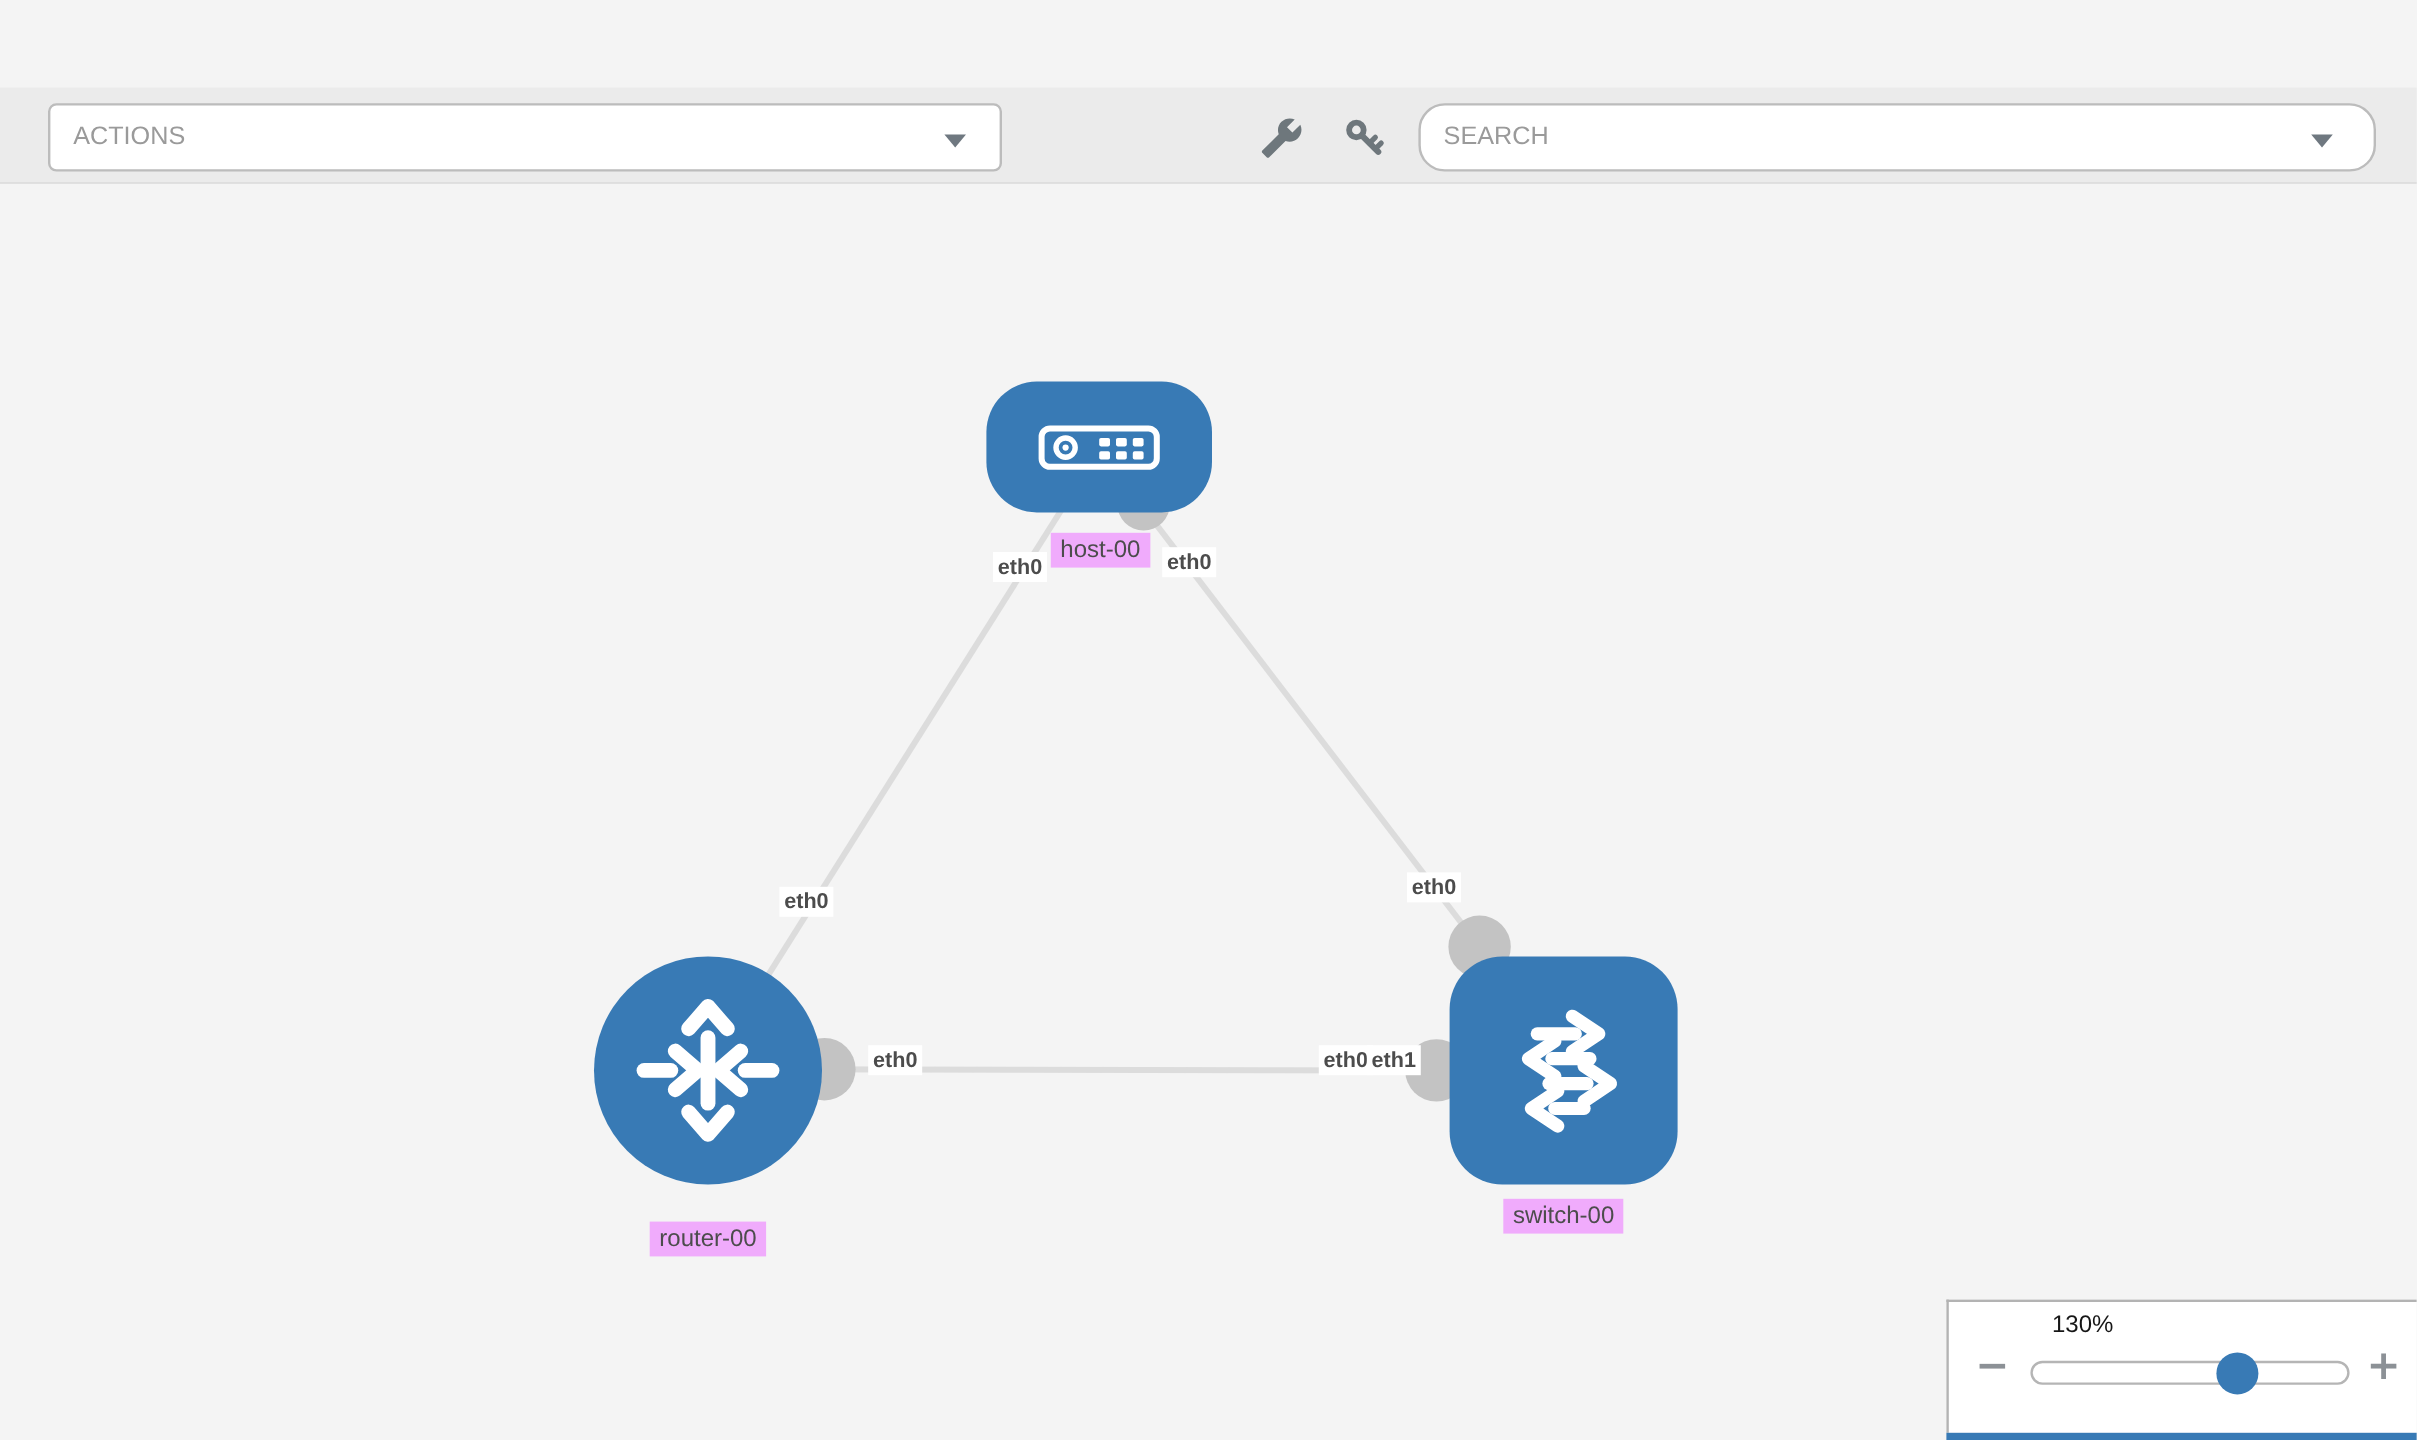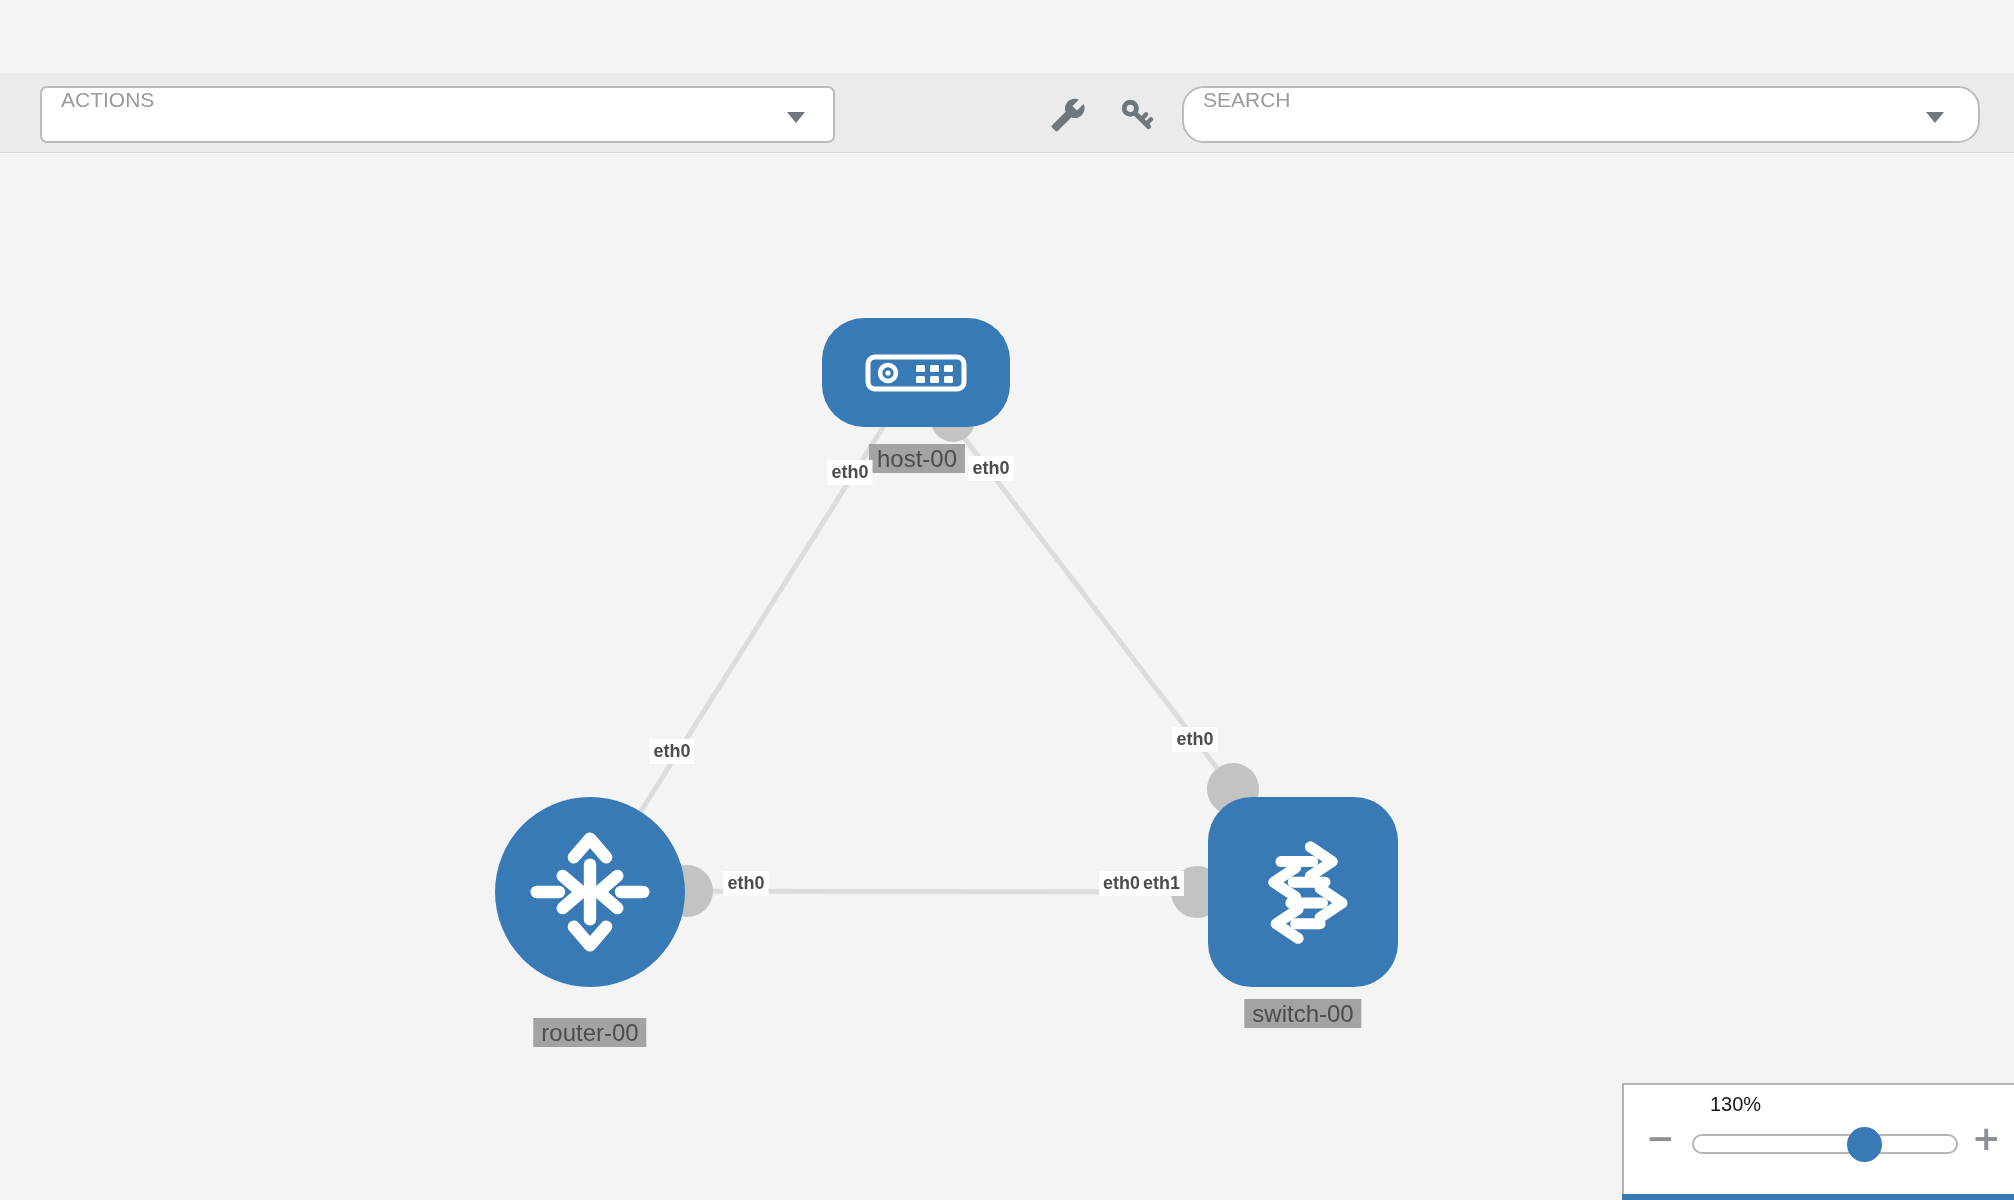--- a/index.html
+++ b/index.html
@@ -14,21 +14,21 @@
                 color:#545454; letter-spacing:0.2px; }
   .close-btn { position:absolute; left:1944px; top:17px; width:33px; height:33px;
                border-radius:50%; background:#c9c9c9; cursor:pointer;
                display:flex; align-items:center; justify-content:center; }
 
   
   .toolbar { position:absolute; left:0; top:73px; width:2014px; height:80px;
              background:#ebebeb; border-bottom:1px solid #d6d6d6; }
   .select { position:absolute; top:13px; height:57px; background:#ffffff;
             border:2px solid #bcbcbc; border-radius:7px; cursor:pointer; }
-  .select .sel-label { position:absolute; left:19px; top:0; font-size:21px; color:#9a9a9a;text-align:center; }
+  .select .sel-label { position:absolute; left:19px; top:14px; font-size:21px; color:#9a9a9a;text-align:center; }
   .caret { position:absolute; top:24px; width:0; height:0;
            border-left:9px solid transparent; border-right:9px solid transparent;
            border-top:11px solid #6f7880; }
   .actions-select { left:40px; width:795px; }
   .actions-select .caret { right:28px; }
   .search-select { left:1182px; width:798px;border-radius:22px; }
   .search-select .caret { right:34px; }
   .iconbtn { position:absolute; top:97px; width:38px; height:38px; background:none;
              border:none; cursor:pointer; }
   .iconbtn.wrench { left:1049px; }
@@ -36,21 +36,21 @@
 
   
   .graph-svg { position:absolute; left:0; top:0; width:2014px; height:1200px; }
 
   .node { position:absolute; background:#387ab5; display:flex; align-items:center;
           justify-content:center; cursor:pointer; }
   .node-host { left:822px; top:318px; width:188px; height:109px; border-radius:42px; }
   .node-router { left:495px; top:797px; width:190px; height:190px; border-radius:50%; }
   .node-switch { left:1208px; top:797px; width:190px; height:190px; border-radius:44px; }
 
-  .node-label { position:absolute; background:#a3a3a3; color:#4c4c4c; font-size:24px;
+  .node-label { position:absolute; background:#f0abfc; color:#4c4c4c; font-size:20px;
                 line-height:29px; padding:0 8px; white-space:nowrap;
                 transform:translateX(-50%); }
   .lbl-host { left:917px; top:444px; }
   .lbl-router { left:590px; top:1018px; }
   .lbl-switch { left:1303px; top:999px; }
 
   .eth-label { position:absolute; background:#ffffff; color:#4c4c4c; font-size:18px;
                line-height:25px; padding:0 4px; white-space:nowrap;font-weight:bold; }
   .eth-center { transform:translateX(-50%); }
   .eth-hr-host   { left:850px;  top:460px; }

